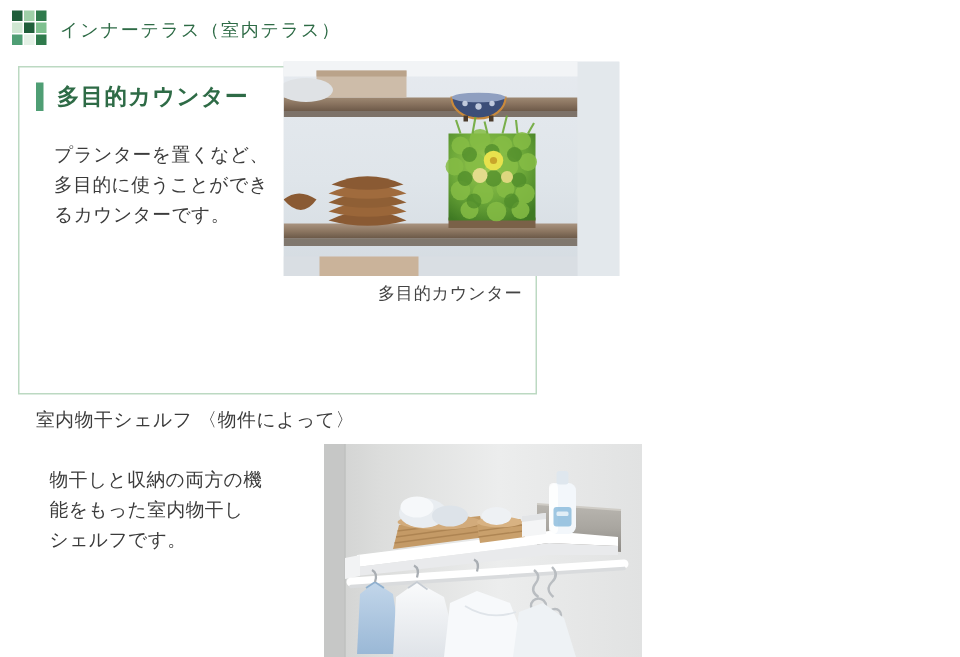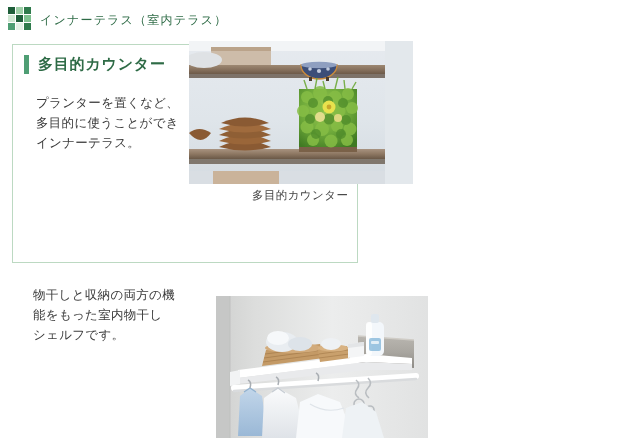--- a/index.html
+++ b/index.html
@@ -77,21 +77,21 @@
     white-space: nowrap;
   }
   .cap1 { left: 252px; top: 188px; }
 
   
   .sub-head {
     position: absolute; left: 24px; top: 272px;
     font-size: 12.5px; color: #3b3b3b; letter-spacing: 0.4px;
     white-space: nowrap;
   }
-  .sec2-text { left: 33px; top: 285px; width: 170px; }
+  .sec2-text { left: 33px; top: 310px; width: 170px; }
 
   
   .photo2 {
     position: absolute; left: 216px; top: 292px;
     width: 212px; height: 146px;
     overflow: hidden;
     background: #d8d8d8;
   }
   svg { display: block; }
 </style>
@@ -118,21 +118,21 @@
 
   <div class="section-box" style="border-color: rgb(188, 217, 194);">
 
     <div class="section-head">
       <span class="accent-bar" style="background: rgb(79, 158, 116);"></span>
       <span class="section-head-text">多目的カウンター</span>
     </div>
 
     <div class="body-text sec1-text">プランターを置くなど、
 多目的に使うことができ
-インナーテラス。</div>
+るカウンターです。</div>
   </div>
 
   <div class="photo1">
     <svg width="224" height="143" viewBox="0 0 224 143">
       <defs>
         <linearGradient id="wallg" x1="0" y1="0" x2="0" y2="1">
           <stop offset="0%" stop-color="#e6eaef"></stop>
           <stop offset="55%" stop-color="#dfe5ea"></stop>
           <stop offset="100%" stop-color="#d4dbe1"></stop>
         </linearGradient>
@@ -235,20 +235,21 @@
       </g>
 
       <rect x="0" y="130" width="196" height="13" fill="#d9dee3"></rect>
       <rect x="24" y="130" width="66" height="13" fill="#c7ab8d" opacity="0.85"></rect>
       <rect x="196" y="0" width="28" height="143" fill="#e3e8ec"></rect>
     </svg>
   </div>
 
   <div class="photo-caption cap1">多目的カウンター</div>
 
+  <div class="sub-head">室内物干シェルフ 〈物件によって〉</div>
   <div class="body-text sec2-text">物干しと収納の両方の機
 能をもった室内物干し
 シェルフです。</div>
 
   <div class="photo2">
     <svg width="212" height="146" viewBox="0 0 212 146">
       <defs>
         <linearGradient id="wall2" x1="0" y1="0" x2="1" y2="0">
           <stop offset="0%" stop-color="#cfd0cf"></stop>
           <stop offset="18%" stop-color="#dcdddc"></stop>

